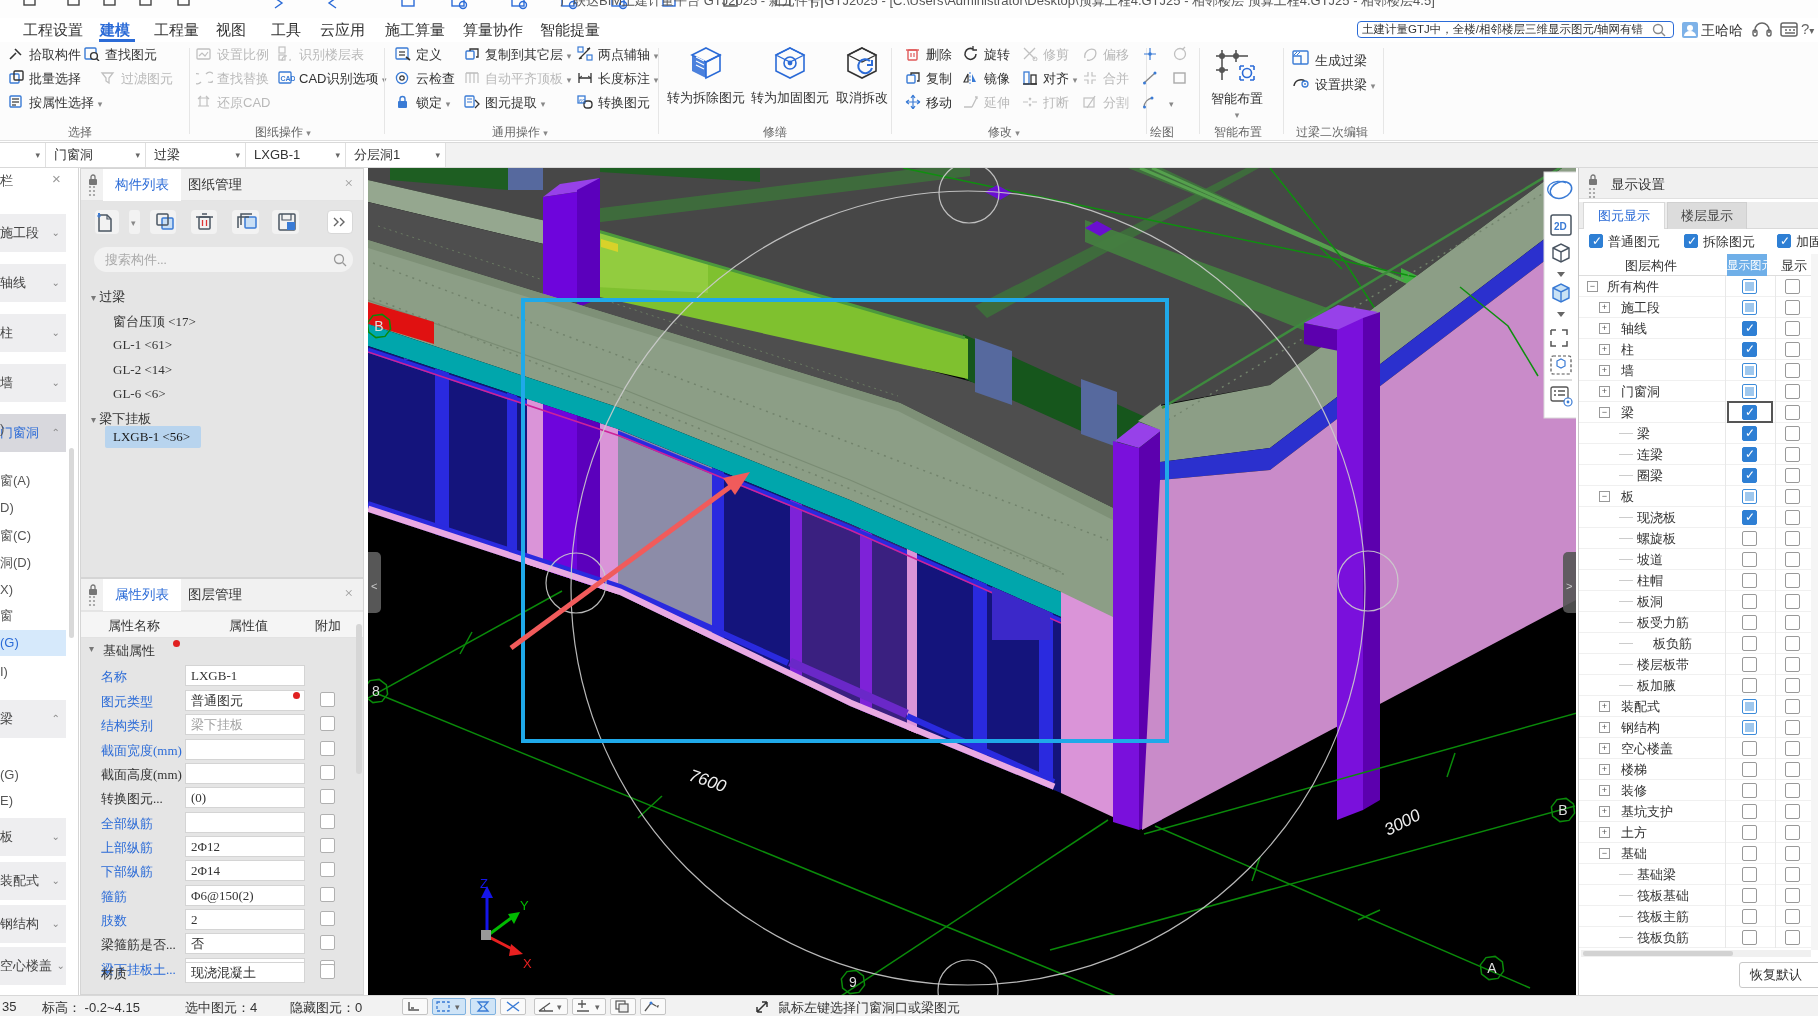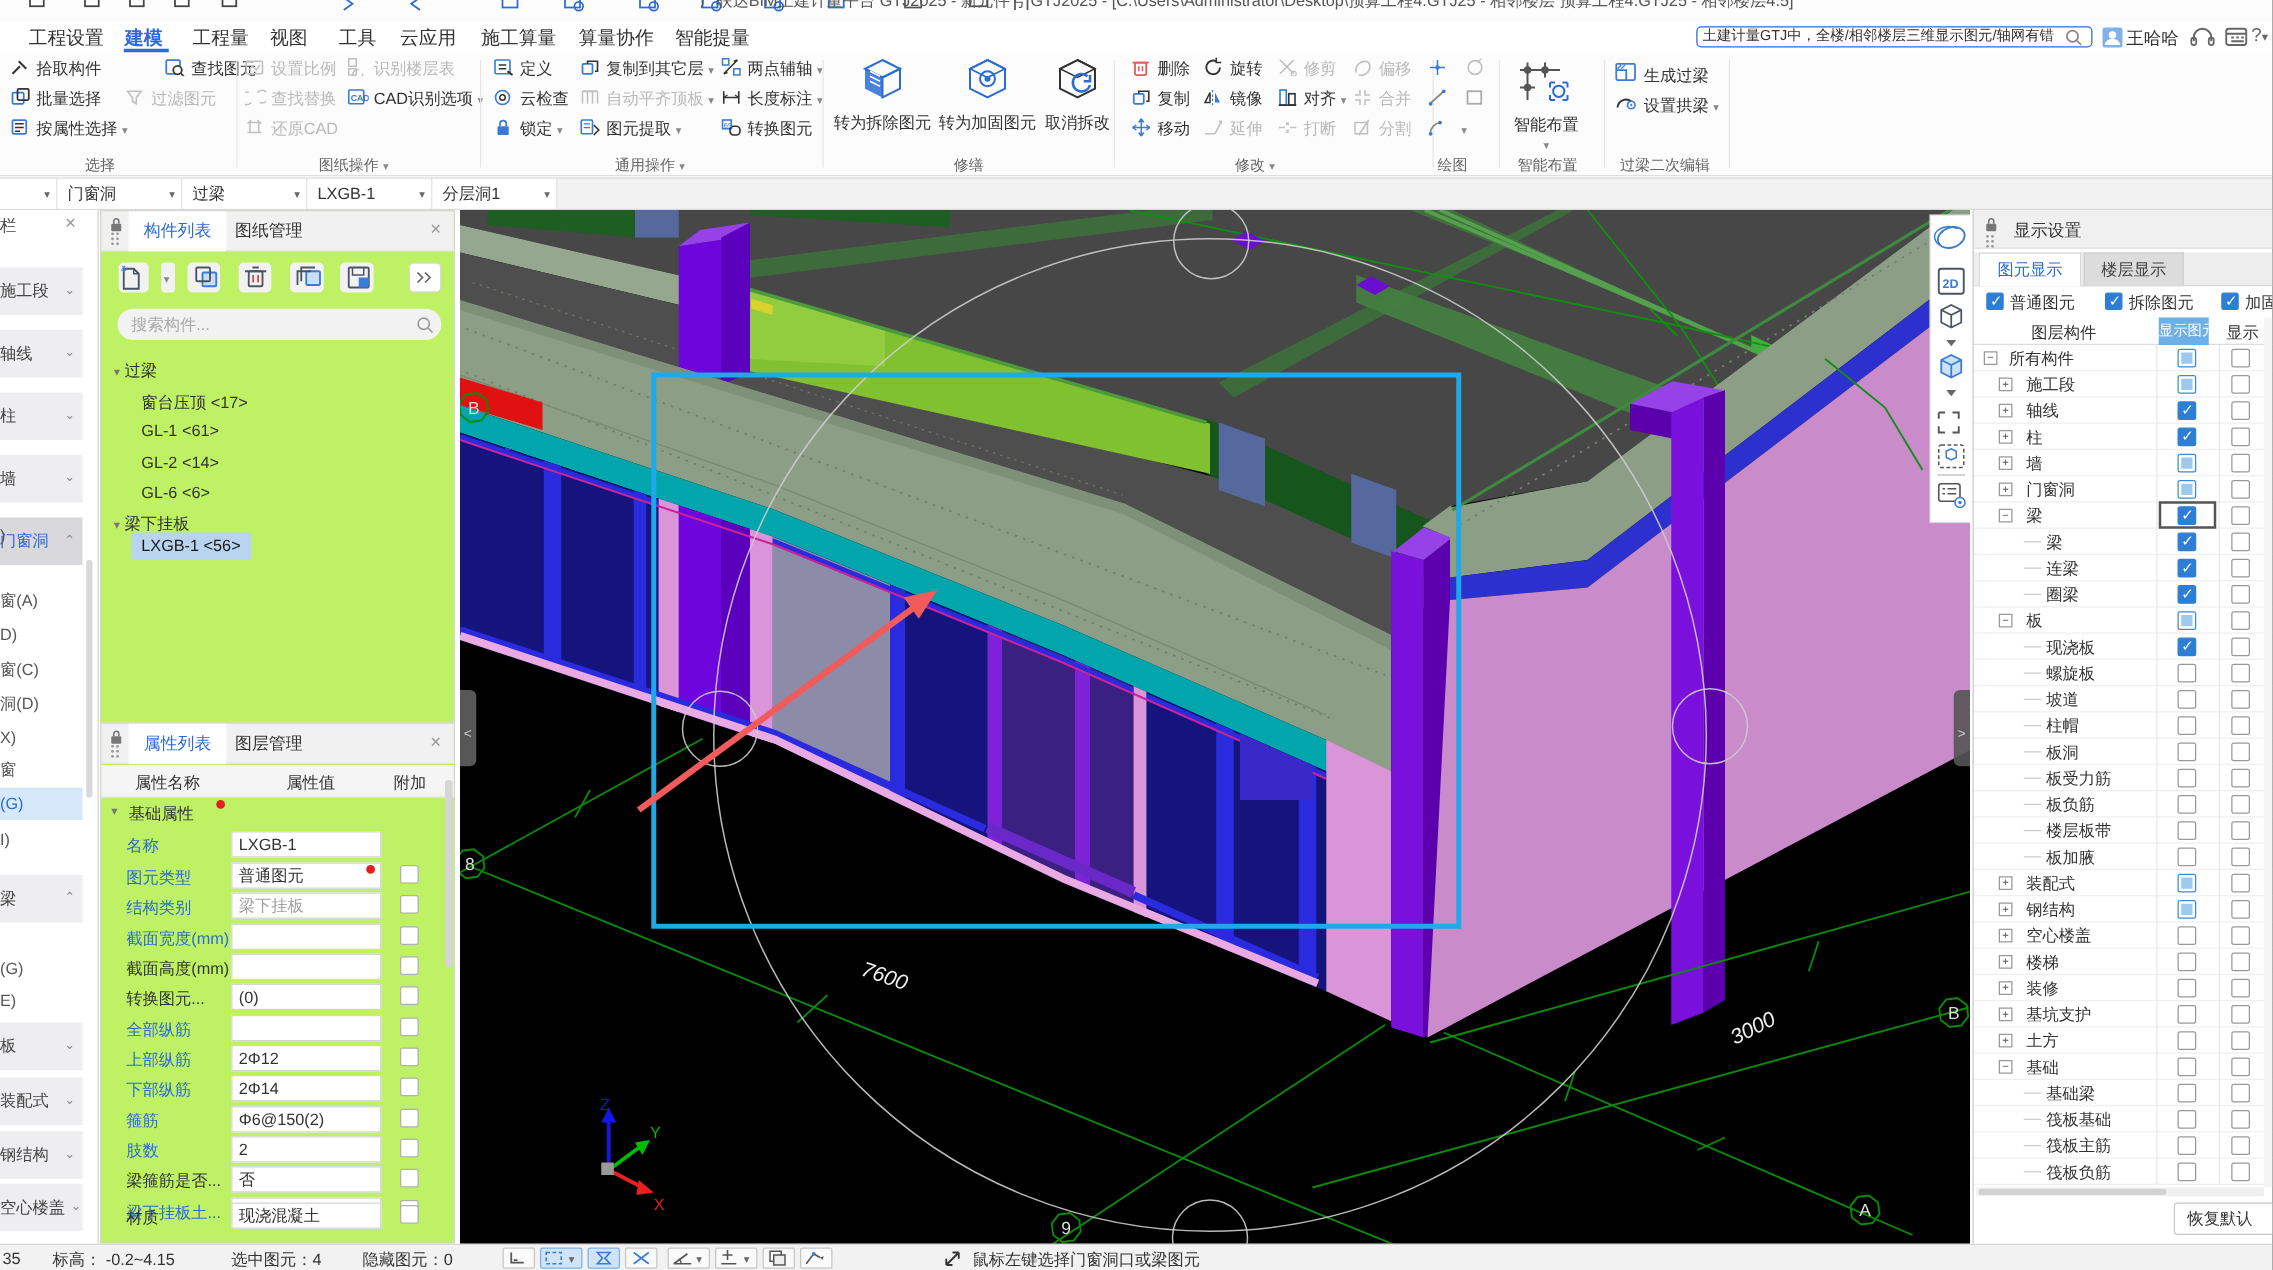--- a/index.html
+++ b/index.html
@@ -27,21 +27,21 @@
 
 #comborow{position:absolute;left:0;top:142px;width:1818px;height:26px;background:#f2f2f2;border-top:1px solid #d9d9d9;border-bottom:1px solid #d9d9d9;}
 .combo{position:absolute;top:0;height:24px;background:#fff;border-right:1px solid #e0e0e0;font-size:13px;color:#333;line-height:24px;padding-left:8px;}
 .combo .dn{position:absolute;right:5px;top:0;color:#666;font-size:9px;}
 
 #leftstrip{position:absolute;left:0;top:168px;width:79px;height:827px;background:#fff;border-right:1px solid #d5d5d5;overflow:hidden;}
 .lcat{position:absolute;left:0;width:66px;height:38px;background:#eeeef0;font-size:13px;color:#444;line-height:38px;}
 .lcat .chev{position:absolute;right:6px;top:0;color:#888;font-size:10px;}
 .lsub{position:absolute;left:0;width:66px;height:26px;font-size:13px;color:#555;line-height:26px;}
 
-.panel{position:absolute;background:#bef264;border:1px solid #d5d5d5;}
+.panel{position:absolute;background:#e5e5e5;border:1px solid #d5d5d5;font-family:Liberation Serif, serif;}
 .phead{position:absolute;left:0;top:0;width:100%;height:32px;background:#f1f1f1;border-bottom:1px solid #e4e4e4;}
 .ptab.act{background:#fff;}
 .ptab{position:absolute;top:0px;height:32px;line-height:32px;padding:0 12px;font-size:13.5px;color:#333;}
 .ptab.act{color:#2B6BD7;}
 .pclose{position:absolute;top:6px;font-size:15px;color:#999;}
 .lockic{position:absolute;left:6px;top:4px;color:#777;font-size:11px;}
 
 .prow{position:absolute;left:0;width:100%;height:25px;}
 .pname{position:absolute;left:20px;top:4px;font-size:13px;color:#2B6BD7;white-space:nowrap;}
 .pname.blk{color:#333;}
@@ -140,21 +140,21 @@
  <div class="rbtn" style="left:8px;top:28px;"><svg class="ric">
           <rect x="2" y="4" width="9" height="9" rx="1" fill="none" stroke="#3A7BD5" stroke-width="1.4"></rect>
           <rect x="6" y="1" width="9" height="9" rx="1" fill="none" stroke="#333" stroke-width="1.4"></rect>
         </svg>批量选择</div>
  <div class="rbtn" style="left:8px;top:52px;"><svg class="ric">
           <rect x="2" y="2" width="11" height="11" rx="1" fill="none" stroke="#3A7BD5" stroke-width="1.4"></rect>
           <line x1="4" y1="5" x2="11" y2="5" stroke="#333" stroke-width="1.2"></line>
           <line x1="4" y1="8" x2="11" y2="8" stroke="#333" stroke-width="1.2"></line>
           <line x1="4" y1="11" x2="8" y2="11" stroke="#333" stroke-width="1.2"></line>
         </svg>按属性选择 <span class="caret">▾</span></div>
- <div class="rbtn" style="left:84px;top:4px;margin-left:48px;"><svg class="ric">
+ <div class="rbtn" style="left:84px;top:4px;"><svg class="ric">
           <rect x="1" y="2" width="11" height="11" rx="1" fill="none" stroke="#3A7BD5" stroke-width="1.4"></rect>
           <circle cx="10" cy="10" r="3.4" fill="#fcfcfc" stroke="#333" stroke-width="1.4"></circle>
           <line x1="12.5" y1="12.5" x2="15" y2="15" stroke="#333" stroke-width="1.4"></line>
         </svg>查找图元</div>
  <div class="rbtn dis" style="left:100px;top:28px;"><svg class="ric">
           <path d="M2,3 h11 l-4,5 v5 l-3,-2 v-3 z" fill="none" stroke="#c0c0c0" stroke-width="1.3"></path>
         </svg>过滤图元</div>
  <div class="glabel" style="left:68px;">选择</div>
  <div class="gsep" style="left:189px;"></div>
 
@@ -922,21 +922,21 @@
  <div class="rrow" style="top:444px;text-align:center;">
         <span style="position:absolute;left:40px;top:10px;width:14px;height:1px;background:#ccc;"></span>
         <span style="position:absolute;left:58px;top:2px;">板受力筋</span>
         <div class="cb " style="left:163px;top:3px;"></div>
         <div class="cb" style="left:206px;top:3px;"></div>
         <span style="position:absolute;left:146px;top:0;width:1px;height:21px;background:#e8e8e8;"></span>
         <span style="position:absolute;left:196px;top:0;width:1px;height:21px;background:#e8e8e8;"></span>
       </div>
  <div class="rrow" style="top:465px;">
         <span style="position:absolute;left:40px;top:10px;width:14px;height:1px;background:#ccc;"></span>
-        <span style="position:absolute;left:58px;top:2px;">板负筋</span>
+        <span style="position:absolute;left:74px;top:2px;">板负筋</span>
         <div class="cb " style="left:163px;top:3px;"></div>
         <div class="cb" style="left:206px;top:3px;"></div>
         <span style="position:absolute;left:146px;top:0;width:1px;height:21px;background:#e8e8e8;"></span>
         <span style="position:absolute;left:196px;top:0;width:1px;height:21px;background:#e8e8e8;"></span>
       </div>
  <div class="rrow" style="top:486px;">
         <span style="position:absolute;left:40px;top:10px;width:14px;height:1px;background:#ccc;"></span>
         <span style="position:absolute;left:58px;top:2px;">楼层板带</span>
         <div class="cb " style="left:163px;top:3px;"></div>
         <div class="cb" style="left:206px;top:3px;"></div>

